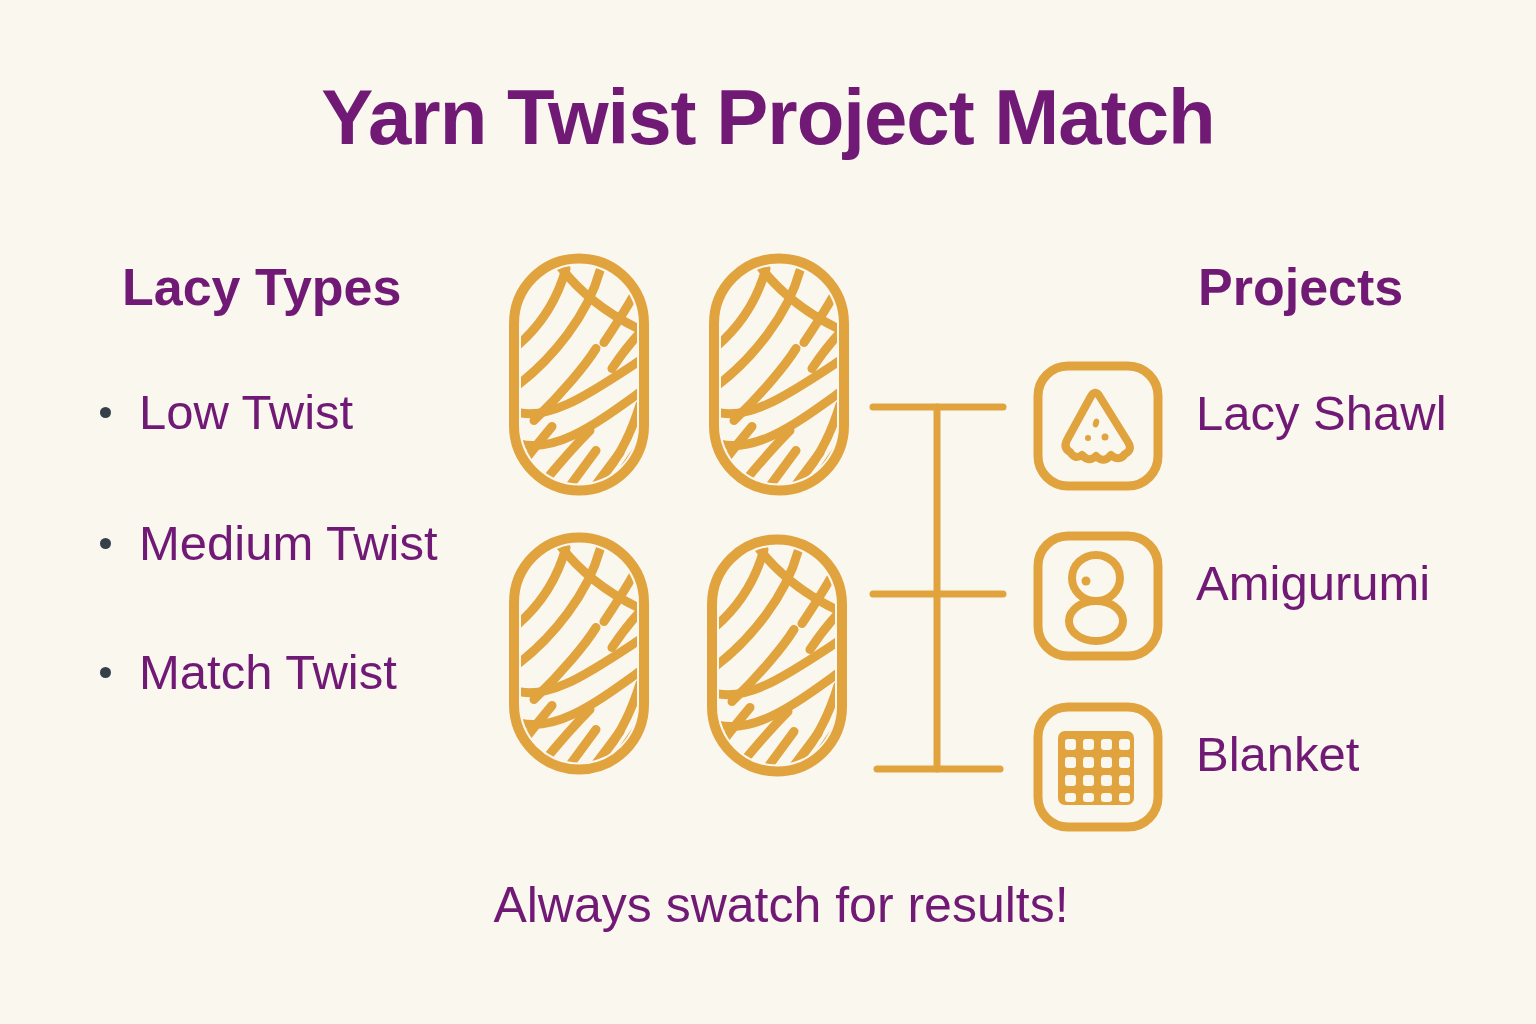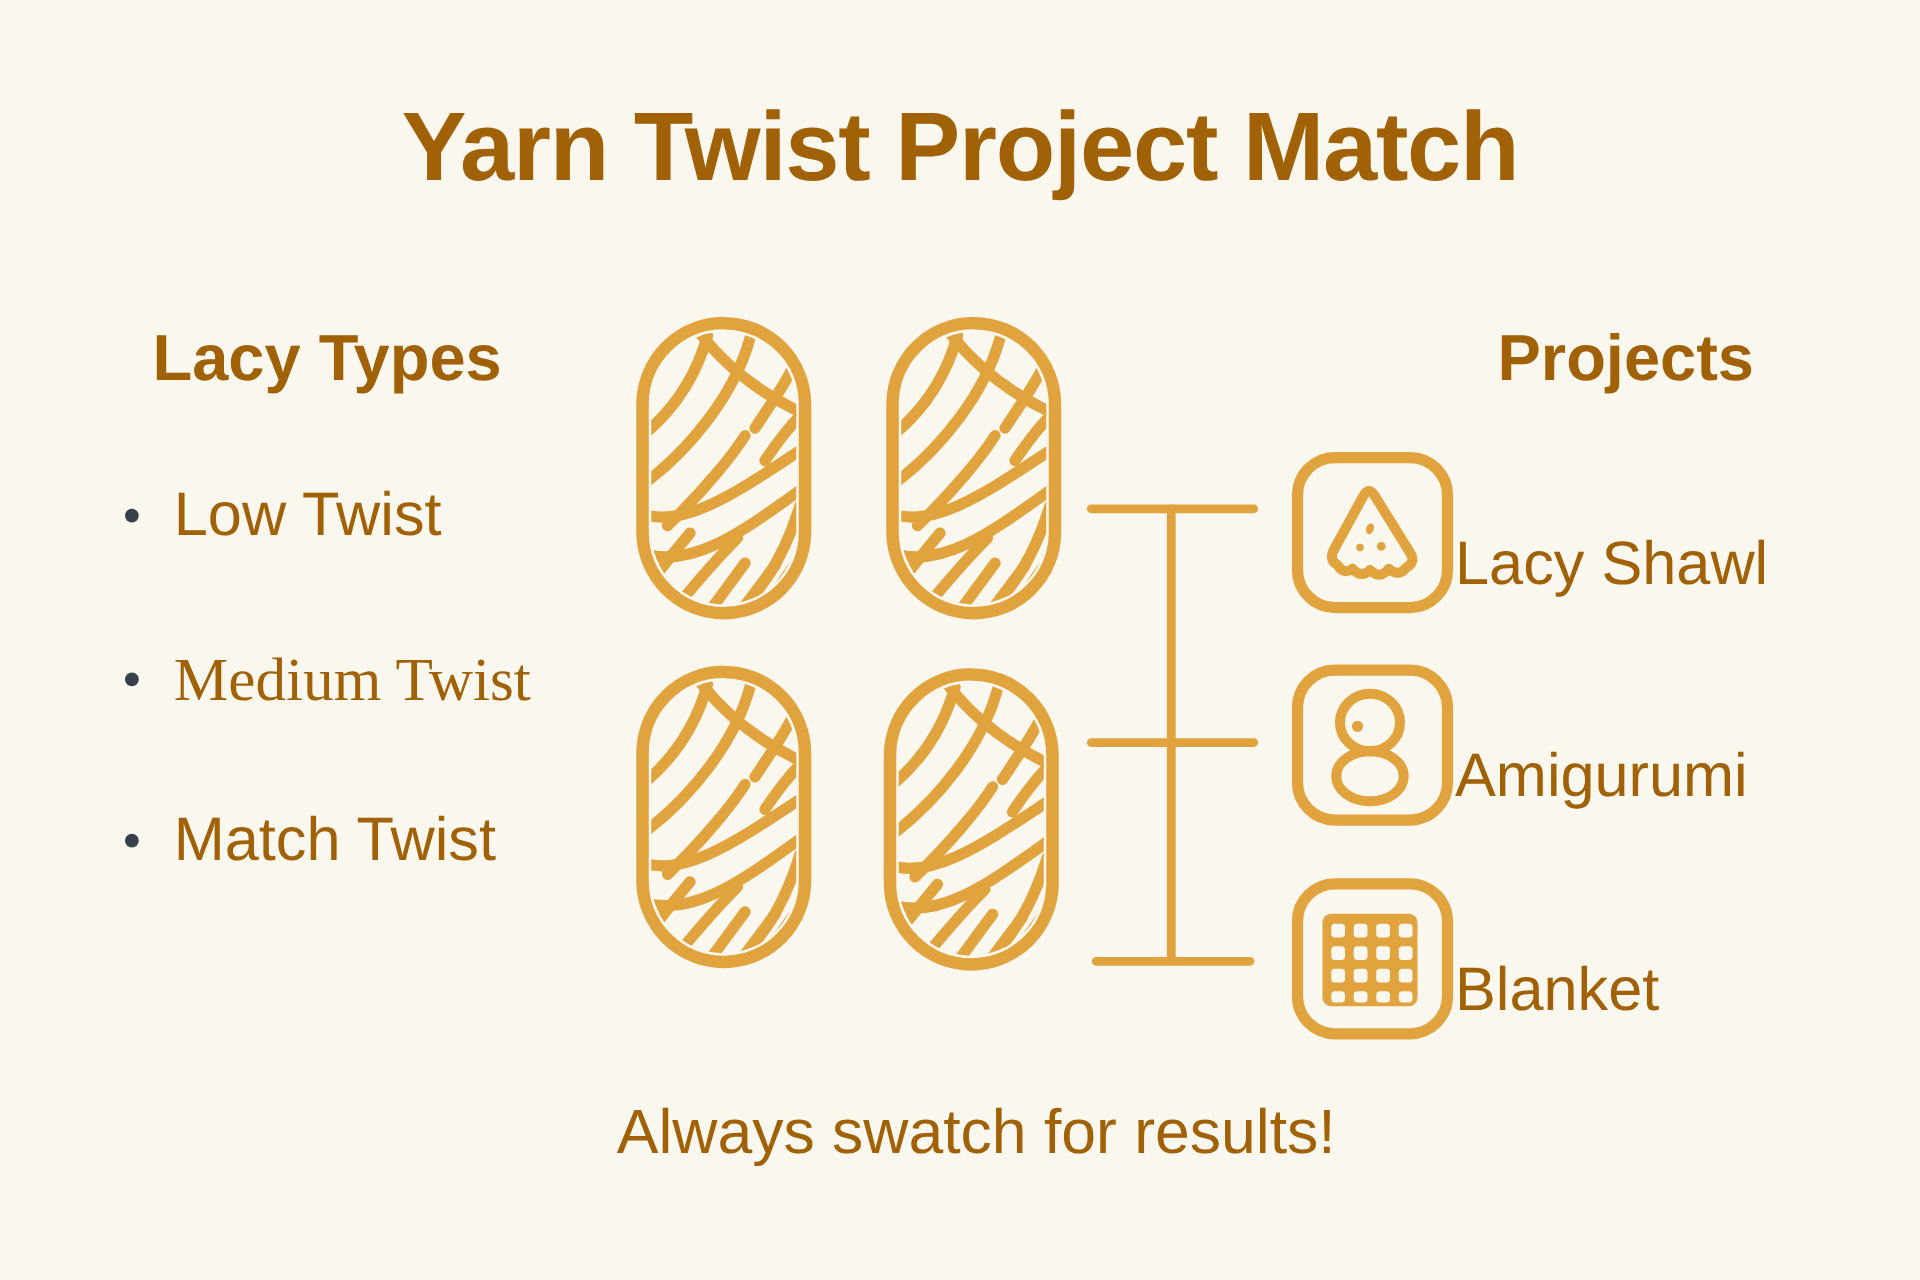--- a/index.html
+++ b/index.html
@@ -1,48 +1,48 @@
 <!DOCTYPE html>
 <html><head>
 <meta charset="utf-8">
 <style>
   html,body { margin:0; padding:0; background:#FAF7EF; }
   .canvas {
     position:relative; width:1536px; height:1024px;
     background:#FAF7EF; overflow:hidden;
-    font-family:"Liberation Sans", sans-serif; color:#a16207;
+    font-family:"Liberation Sans", sans-serif; color:#701a75;
   }
   .title {
     position:absolute; top:72px; left:0; width:100%;
     text-align:center; font-size:78px; font-weight:700; letter-spacing:-1px;
   }
   .section-heading { position:absolute; font-size:52px; font-weight:700; }
   .heading-twist { left:122px; top:257px; }
   .heading-projects { left:1198px; top:257px; }
 
   .twist-item {
     position:absolute; left:100px; height:62px;
     display:flex; align-items:center; gap:28px; font-size:49px;
   }
   .twist-item-1 { top:381px; }
-  .twist-item-2 { top:512px;font-family:Liberation Serif, serif; }
+  .twist-item-2 { top:512px; }
   .twist-item-3 { top:641px; }
   .dot { width:11px; height:11px; border-radius:50%; background:#36404A; flex:none; }
 
   .skein { position:absolute; width:142px; height:245px; }
   .skein-1 { left:508px; top:252px; }
   .skein-2 { left:708px; top:252px; }
   .skein-3 { left:508px; top:531px; }
   .skein-4 { left:706px; top:533px; }
 
   .connector { position:absolute; left:855px; top:390px; }
 
   .project-row {
     position:absolute; left:1032px; height:132px;
-    display:flex; align-items:flex-end; font-size:49px;
+    display:flex; align-items:center; gap:32px; font-size:49px;
   }
   .project-row-1 { top:360px; }
   .project-row-2 { top:530px; }
   .project-row-3 { top:701px; }
   .project-icon { width:132px; height:132px; flex:none; }
   .project-label { position:relative; top:-13px; white-space:nowrap; }
 
   .footer {
     position:absolute; top:876px; left:0; width:100%;
     text-align:center; font-size:50px;padding-left:13px;

